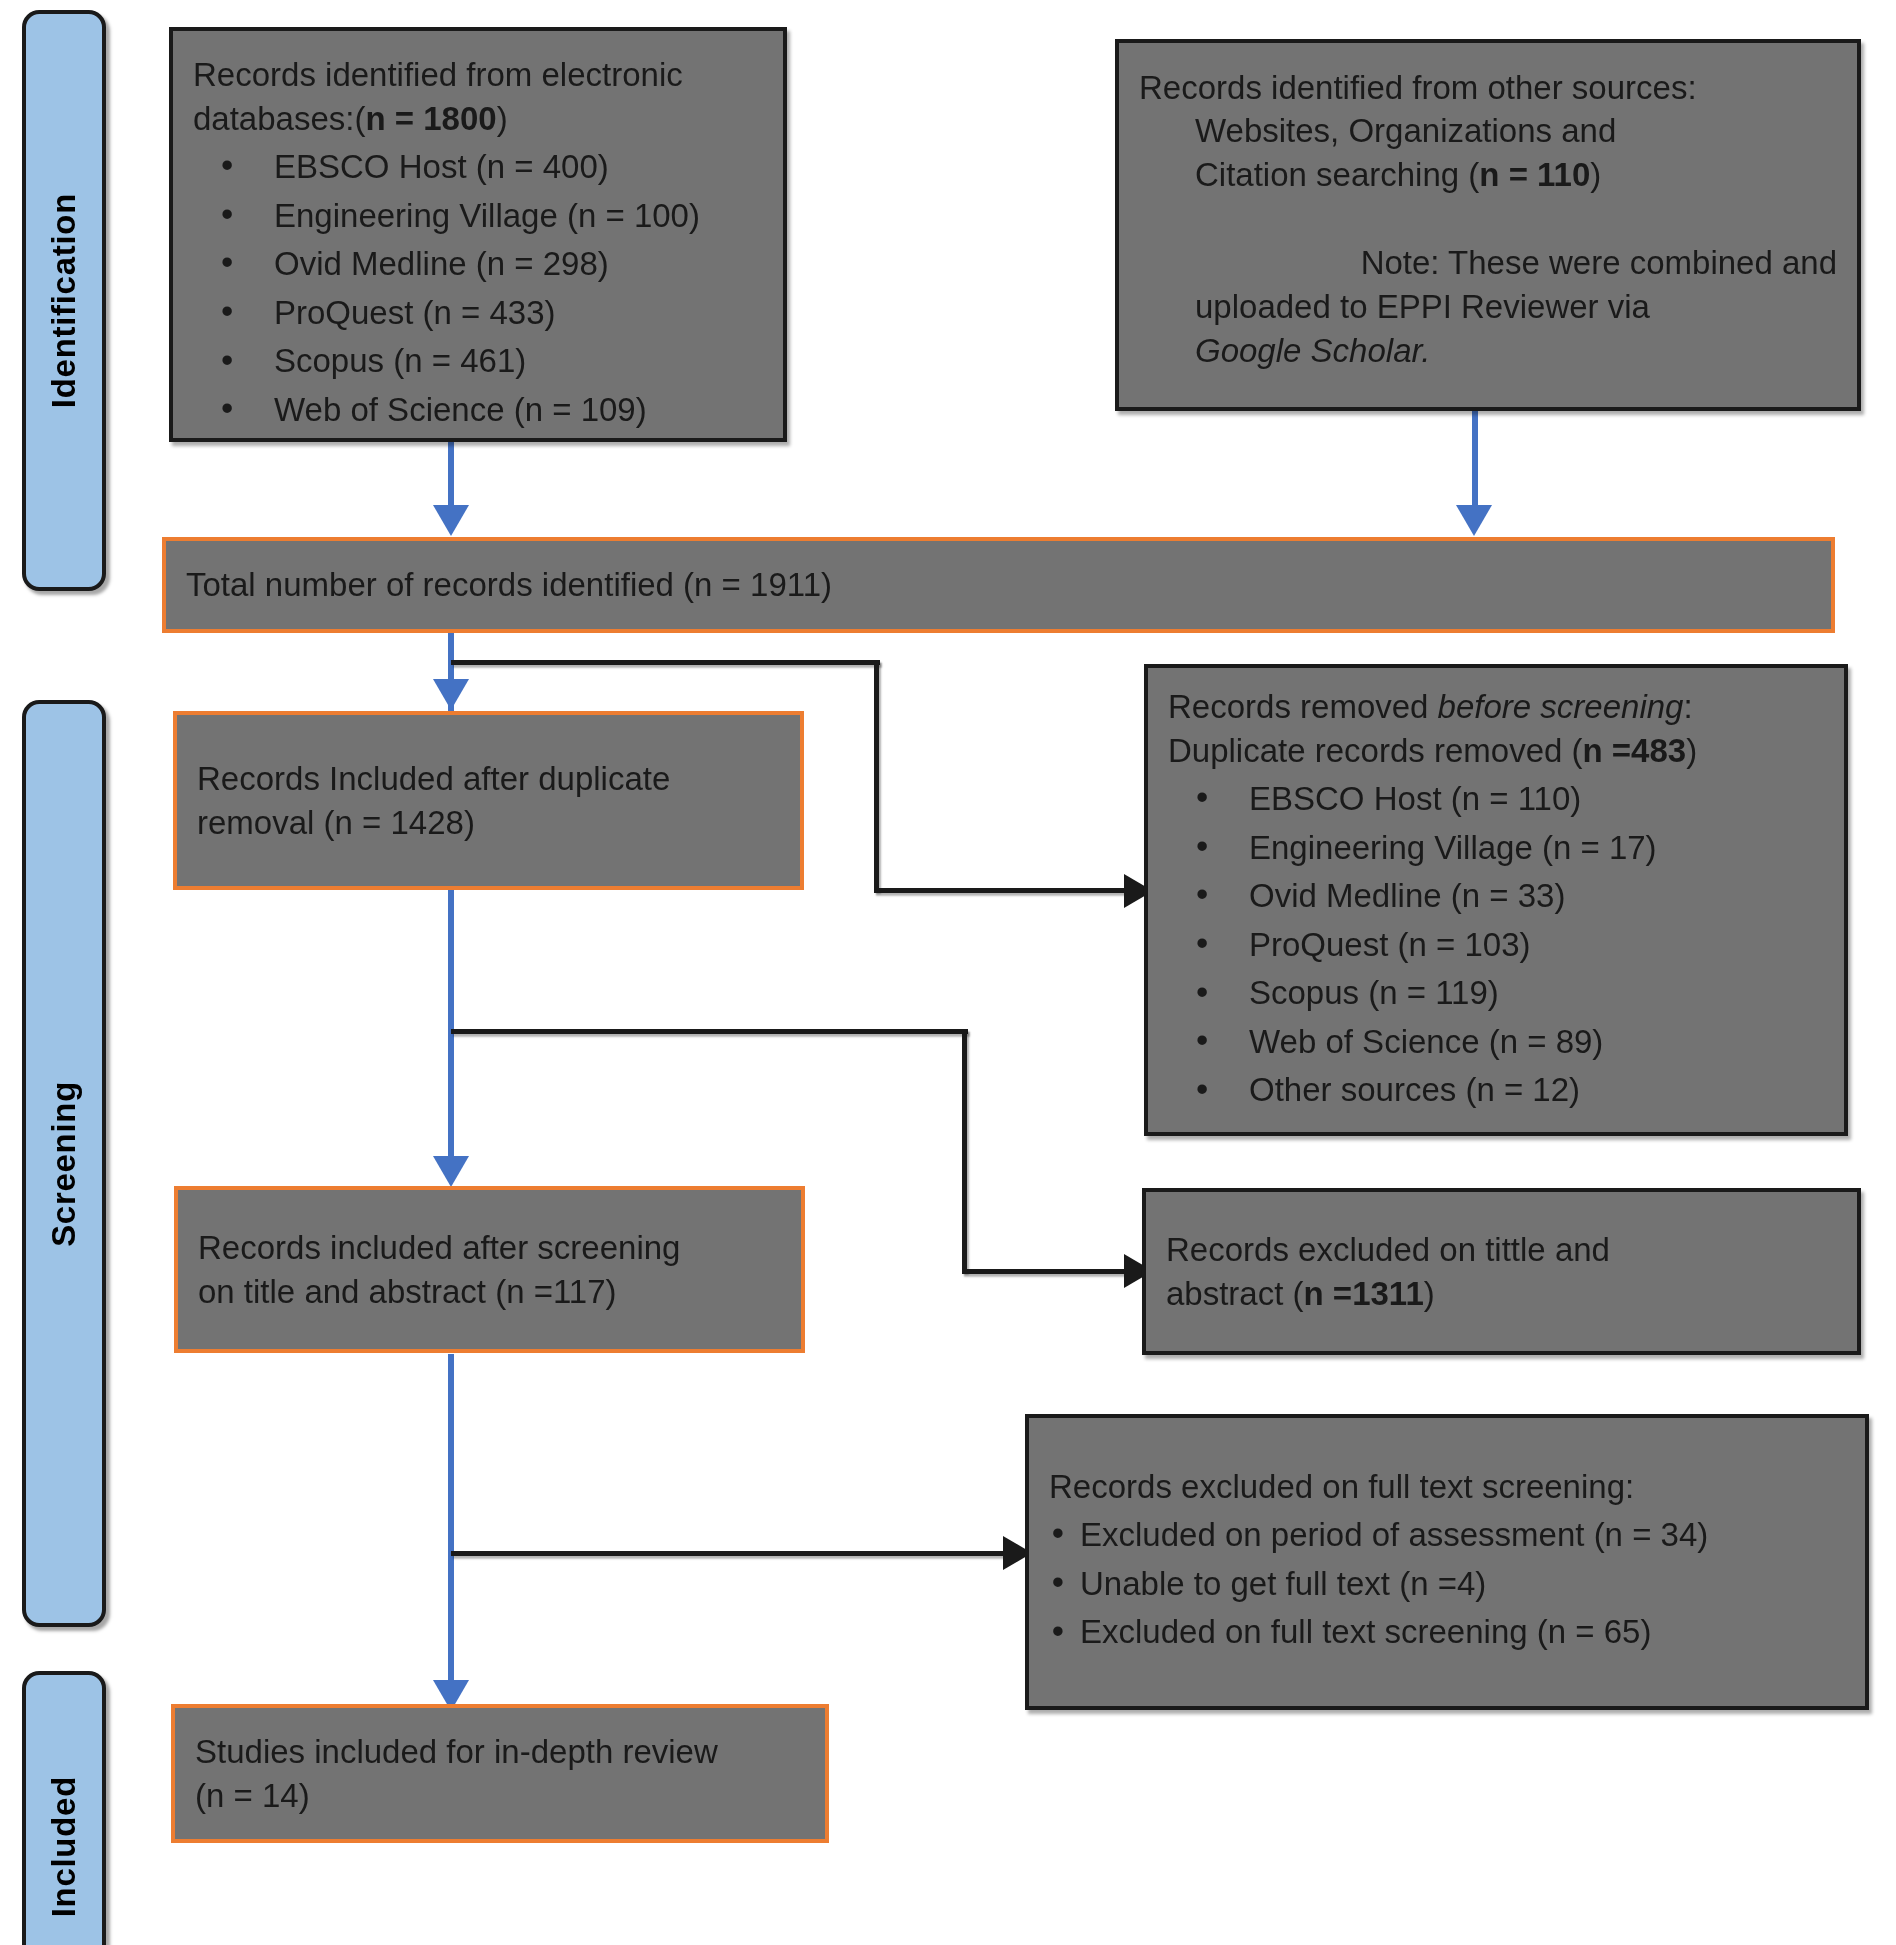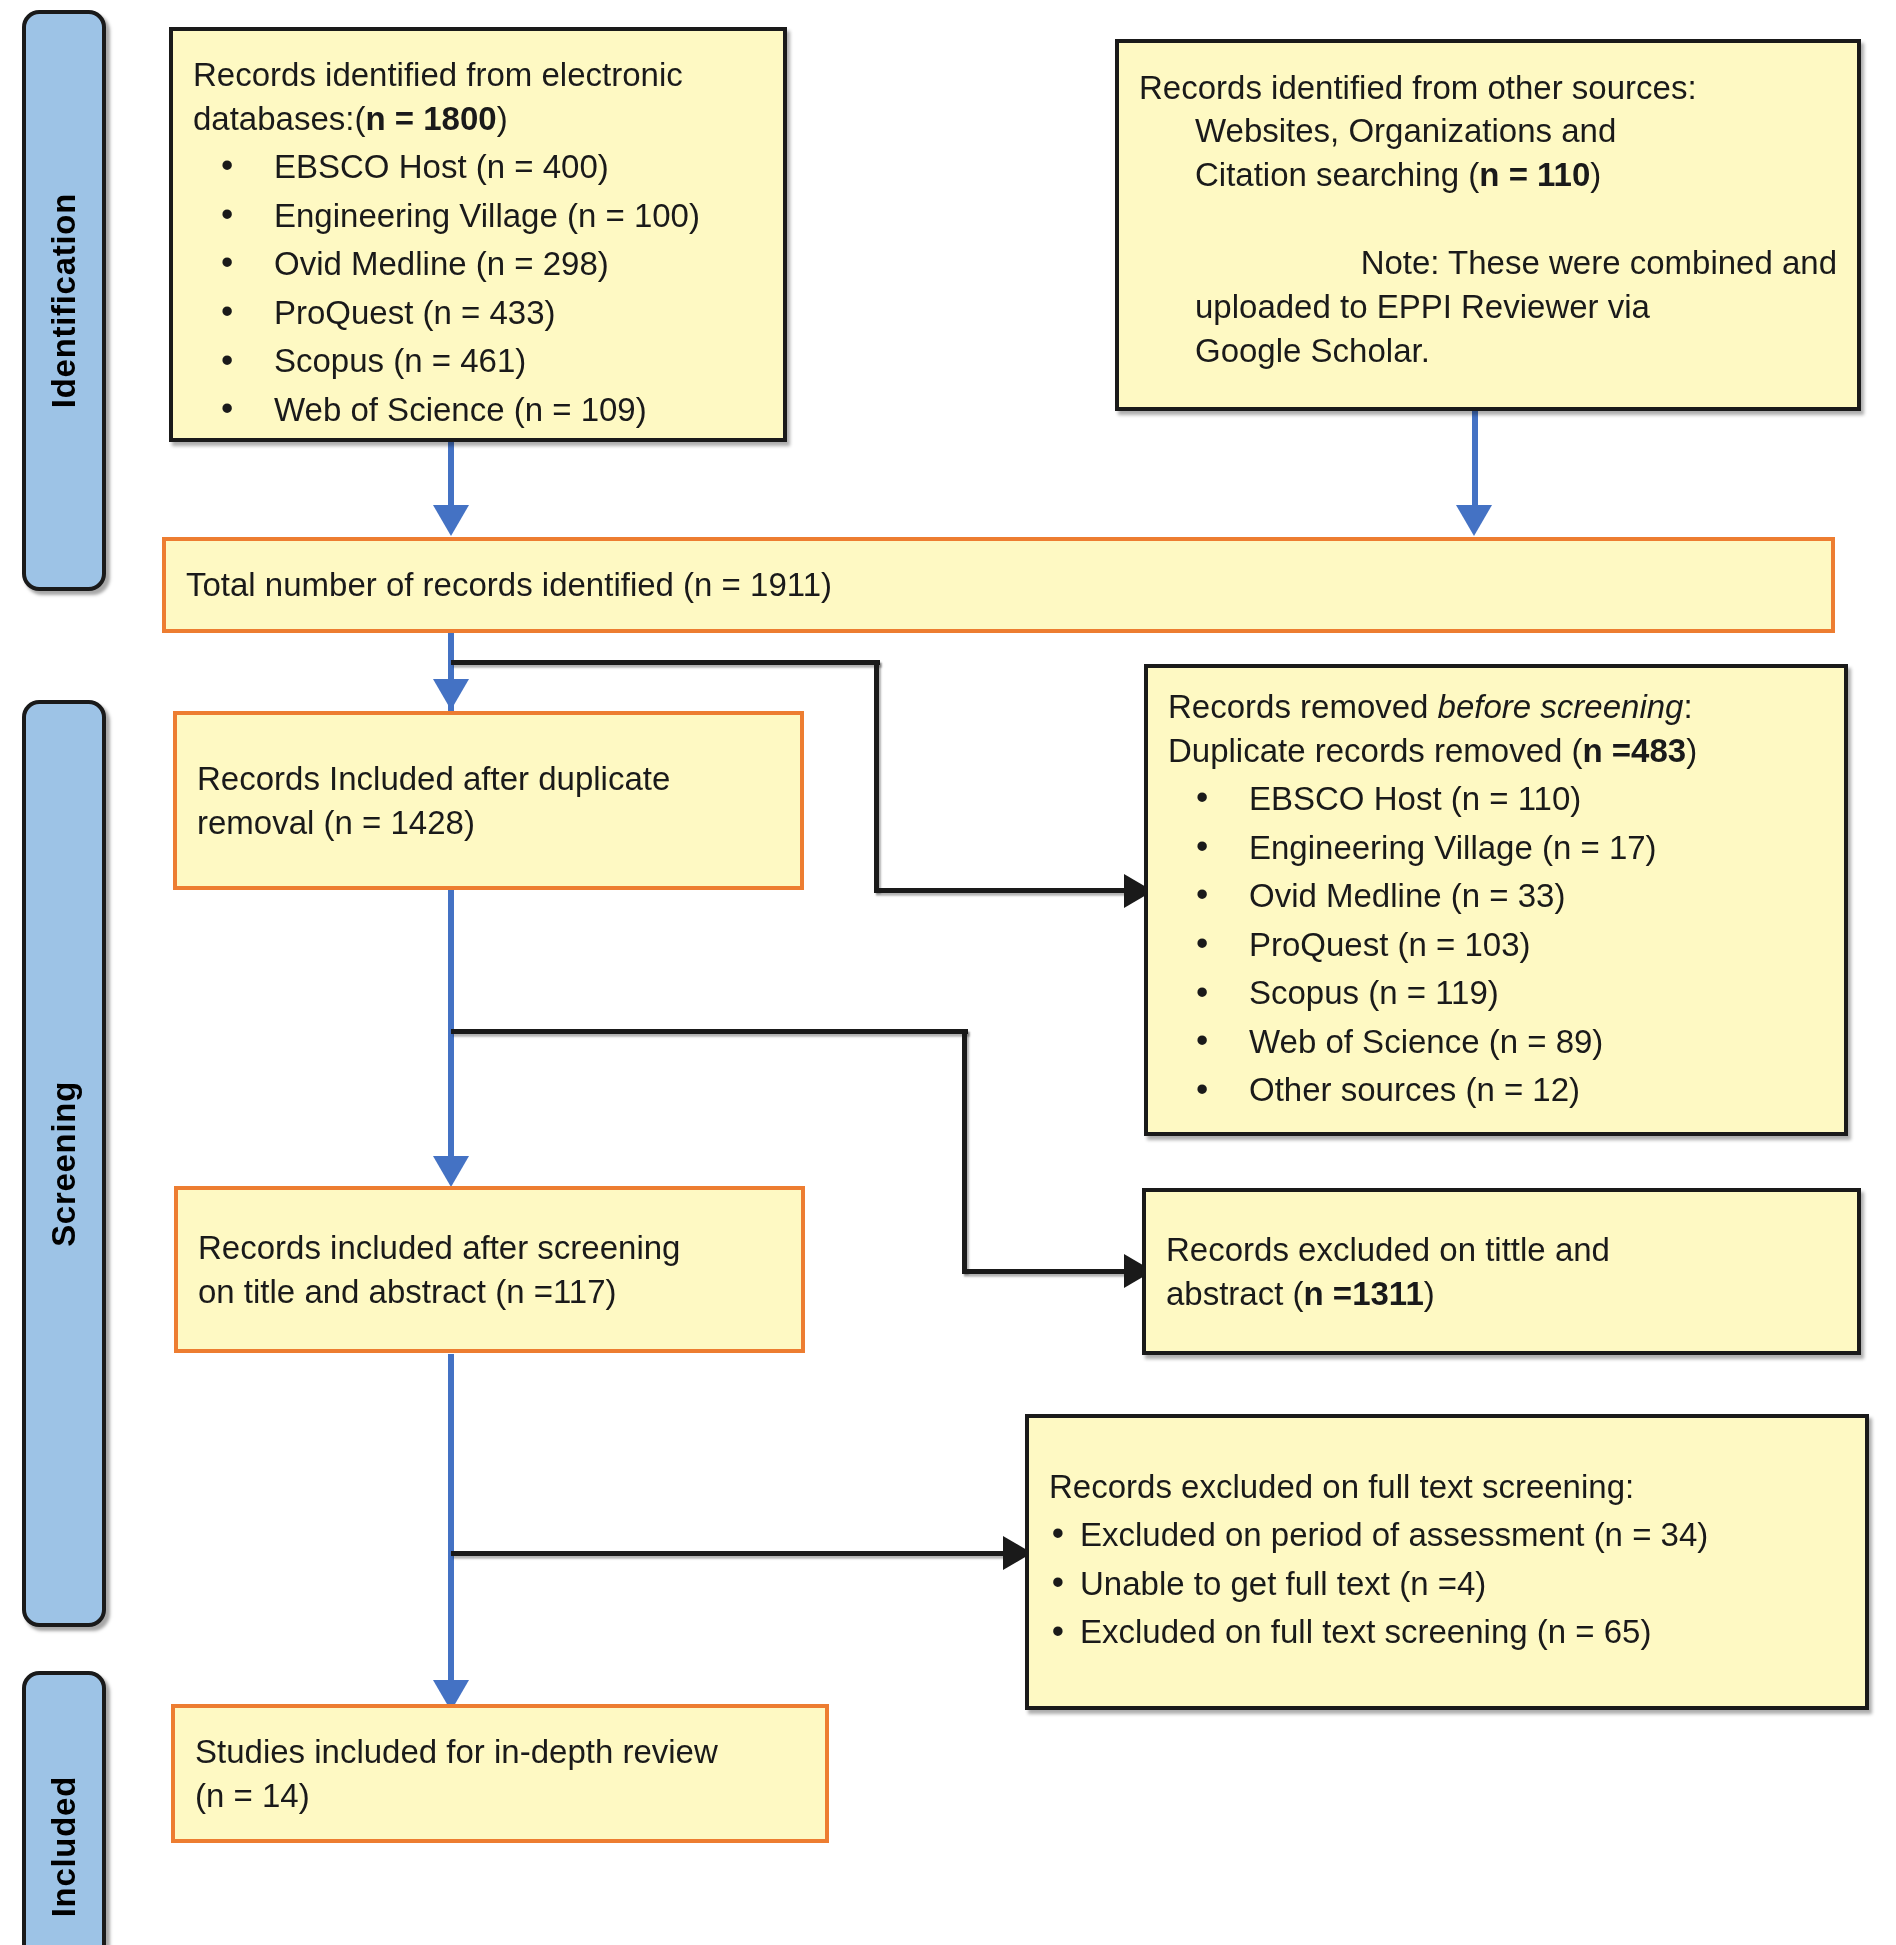--- a/index.html
+++ b/index.html
@@ -37,21 +37,21 @@
     font-size: 33px;
     letter-spacing: 0.7px;
     color: #000;
     white-space: nowrap;
   }
 
   
   .box {
     position: absolute;
     box-sizing: border-box;
-    background: #fef9c3;
+    background: #737373;
   }
   .box-black {
     border: 4px solid #1a1a1a;
     box-shadow: 3.3px 4px 3.3px rgba(0,0,0,0.32);
   }
   .box-orange {
     border: 4.7px solid #ED7D31;
   }
   .box-inner {
     padding: 22.6px 20px 6.6px 20px;
@@ -175,21 +175,21 @@
   </div>
 
   <div class="box box-black" style="left:1115px; top:39px; width:746px; height:372px;">
     <div class="box-inner">
       <p class="hdr">Records identified from other sources:</p>
       <p class="hdr" style="padding-left:56px;"><span>Websites, Organizations and</span></p>
       <p class="hdr" style="padding-left:56px;"><span>Citation searching (</span><b>n = 110</b><span>)</span></p>
       <p class="hdr" style="padding-left:56px;">&nbsp;</p>
       <p class="hdr" style="padding-left:56px;text-align:right;">Note: These were combined and</p>
       <p class="hdr" style="padding-left:56px;">uploaded to EPPI Reviewer via</p>
-      <p class="hdr" style="padding-left:56px;">Google Scholar.</p>
+      <p class="hdr" style="padding-left:56px;font-style:italic;">Google Scholar.</p>
     </div>
   </div>
 
   <div class="box box-orange box-center" style="left:162px; top:537px; width:1673px; height:96px;">
     <div class="box-inner" style="font-size:33px;">
       <span>Total number of records identified (n = 1911)</span>
     </div>
   </div>
 
   <div class="box box-orange box-center" style="left:173px; top:711px; width:631px; height:179px;">

